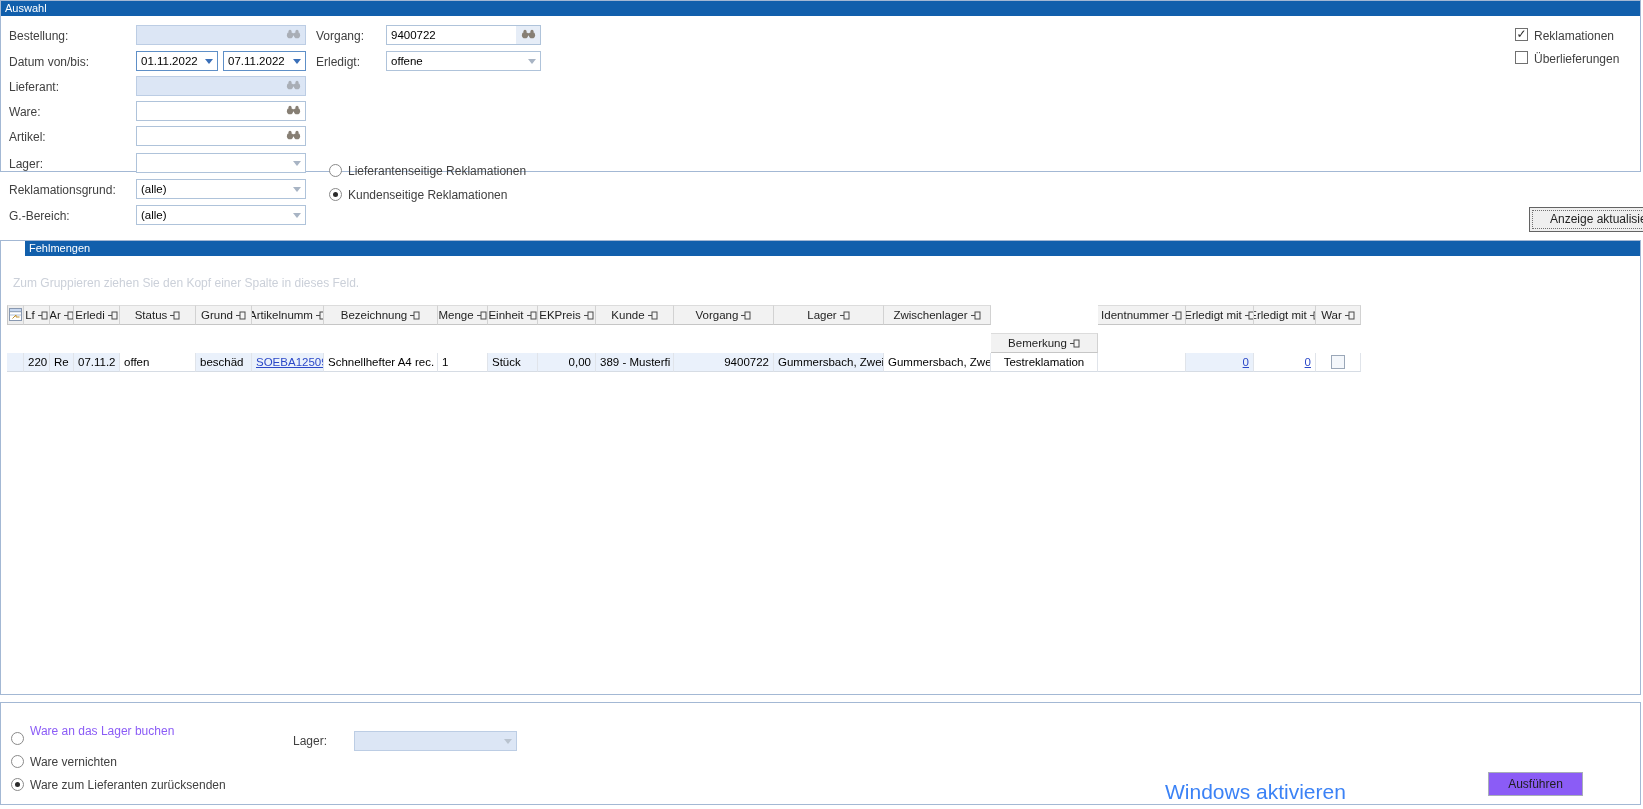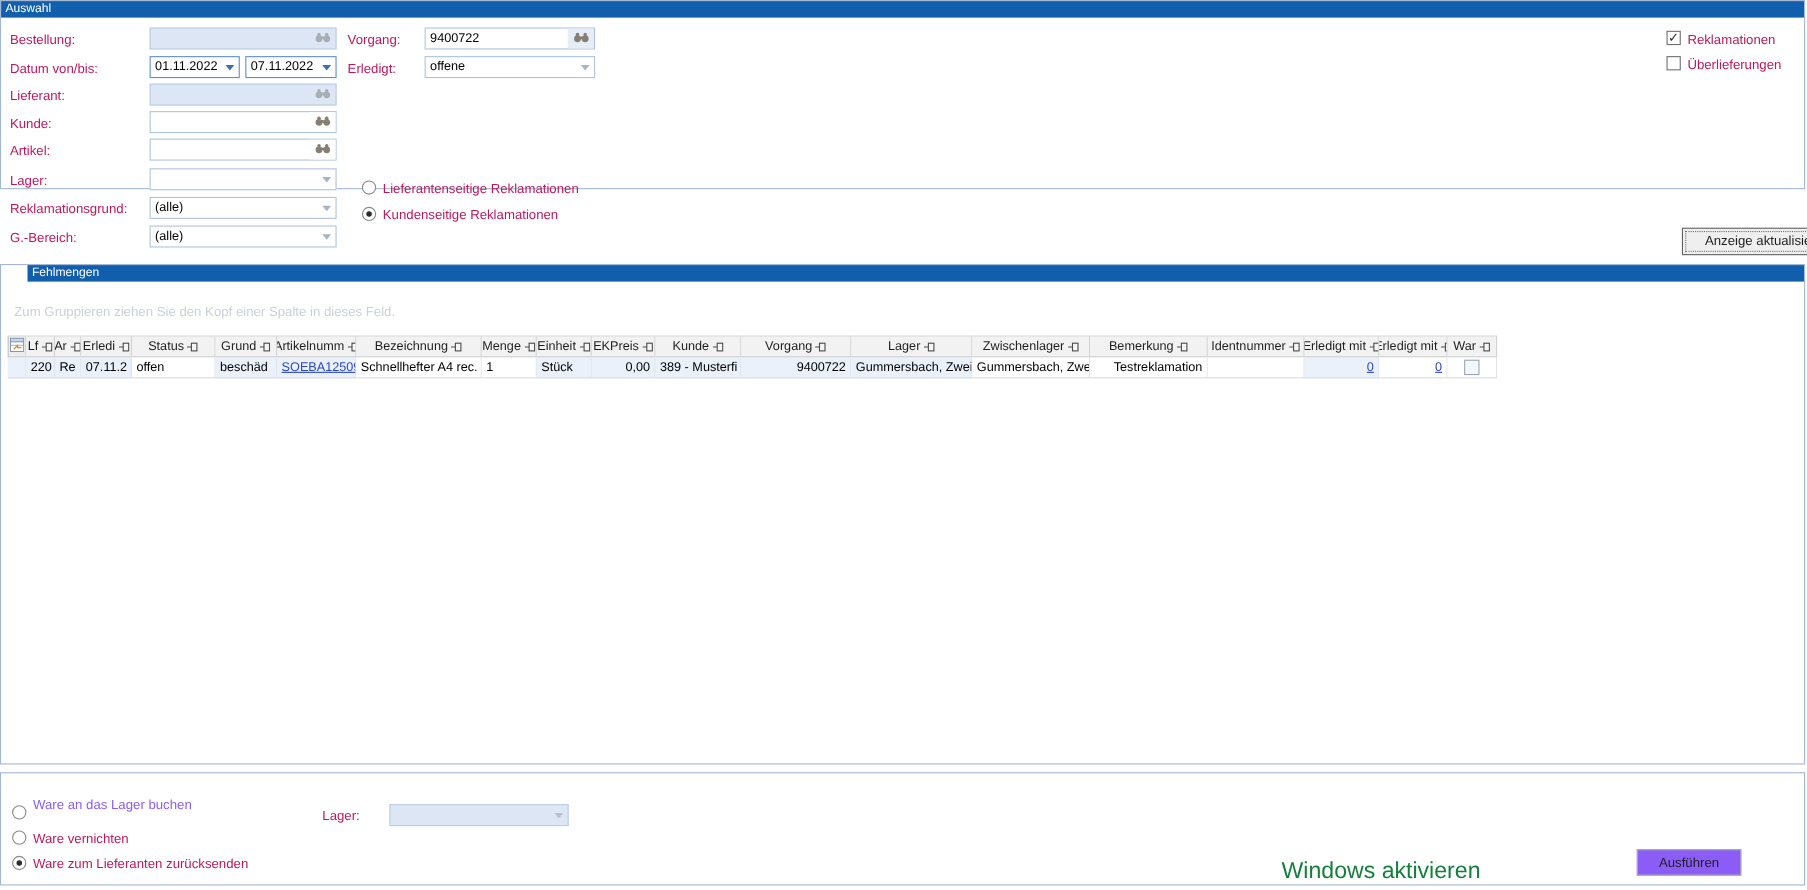--- a/index.html
+++ b/index.html
@@ -3,21 +3,21 @@
 <meta charset="utf-8">
 <style>
   html,body{margin:0;padding:0;}
   body{
     position:relative;width:1643px;height:809px;background:#fff;
     font-family:"Liberation Sans",sans-serif;font-size:12px;color:#000;
     overflow:hidden;
   }
   .panel{position:absolute;left:0;width:1641px;border:1px solid #A3B8D4;background:#fff;box-sizing:border-box;}
   .ptitle{height:15px;background:#115FAC;color:#fff;font-size:11px;line-height:15px;padding-left:4px;}
-  .lbl{position:absolute;font-size:12px;color:#be185d;white-space:nowrap;}
+  .lbl{position:absolute;font-size:12px;color:#404040;white-space:nowrap;}
   .field{position:absolute;height:20px;box-sizing:border-box;border:1px solid #AFC3DA;background:#fff;
          display:flex;align-items:center;font-size:11.5px;}
   .field .val{flex:1;padding:0 4px;white-space:nowrap;overflow:hidden;}
   .field.disabled{background:#DCE6F5;border-color:#BCCDE4;color:#6B6B6B;}
   .field.datecombo{border-color:#5E8FC7;}
   .binoc-btn{width:24px;align-self:stretch;display:flex;align-items:center;justify-content:center;background:#E6EDF7;}
   .field.disabled .binoc-btn{background:transparent;}
   .binoc{color:#877F74;}
   .binoc.gray{color:#A9AEB6;}
   .arrow-btn{width:16px;align-self:stretch;display:flex;align-items:center;justify-content:center;}
@@ -35,32 +35,32 @@
   .grid{position:absolute;left:6px;}
   .grow{display:flex;}
   .th{box-sizing:border-box;height:20px;background:#F2F2F2;border-right:1px solid #D2D2D2;border-top:1px solid #DCDCDC;border-bottom:1px solid #C6C6C6;
       display:flex;align-items:center;justify-content:center;gap:3px;font-size:11.5px;color:#1E1E1E;overflow:hidden;white-space:nowrap;}
   .th.iconcell{justify-content:center;background:#EDEDED;border-left:1px solid #C6C6C6;}
   .td{box-sizing:border-box;height:19px;line-height:18px;background:#EAF1FB;border-right:1px solid #E0E4EA;border-bottom:1px solid #D6DCE4;
       font-size:11.5px;padding:0 4px;overflow:hidden;white-space:nowrap;}
   .td.white{background:#FFFFFF;}
   .td.link{color:#2B48C8;text-decoration:underline;}
   .td .cellbox{width:12px;height:12px;border:1px solid #9AA7B8;background:#F4F7FB;margin:2px auto 0;}
-  .watermark{position:absolute;font-size:21px;color:#15803d;white-space:nowrap;}
+  .watermark{position:absolute;font-size:21px;color:#3b82f6;white-space:nowrap;}
 </style>
 </head>
 <body>
 
 <div class="panel" style="top:0;height:172px;">
   <div class="ptitle">Auswahl</div>
 
   <div class="lbl" style="left:8px;top:28px;">Bestellung:</div>
   <div class="lbl" style="left:8px;top:54px;">Datum von/bis:</div>
   <div class="lbl" style="left:8px;top:79px;">Lieferant:</div>
-  <div class="lbl" style="left:8px;top:104px;">Kunde:</div>
+  <div class="lbl" style="left:8px;top:104px;">Ware:</div>
   <div class="lbl" style="left:8px;top:129px;">Artikel:</div>
   <div class="lbl" style="left:8px;top:156px;">Lager:</div>
   <div class="lbl" style="left:8px;top:182px;">Reklamationsgrund:</div>
   <div class="lbl" style="left:8px;top:208px;">G.-Bereich:</div>
 
   <div class="field disabled" style="left:135px;top:24px;width:170px;">
     <div class="val"></div>
     <div class="binoc-btn">
       <span class="binoc gray">
         <svg width="15" height="10" viewBox="0 0 15 10">
@@ -325,21 +325,21 @@
         </div>
         <div class="th" style="width: 107px;">
           <span>Zwischenlager</span>
           <span style="display: inline-flex;">
             <svg width="10" height="9" viewBox="0 0 10 9">
               <line x1="0" y1="4.5" x2="4" y2="4.5" stroke="#4A4A4A" stroke-width="1"></line>
               <rect x="4" y="1" width="5" height="7" fill="#F5F5F5" stroke="#4A4A4A"></rect>
             </svg>
           </span>
         </div>
-        <div class="th" style="width: 107px;">
+        <div class="th" style="width: 107px; margin-top: 28px;">
           <span>Bemerkung</span>
           <span style="display: inline-flex;">
             <svg width="10" height="9" viewBox="0 0 10 9">
               <line x1="0" y1="4.5" x2="4" y2="4.5" stroke="#4A4A4A" stroke-width="1"></line>
               <rect x="4" y="1" width="5" height="7" fill="#F5F5F5" stroke="#4A4A4A"></rect>
             </svg>
           </span>
         </div>
         <div class="th" style="width: 88px;">
           <span>Identnummer</span>
@@ -387,21 +387,21 @@
         <div class="td" style="width: 56px; text-align: left;">beschäd</div>
         <div class="td link" style="width: 72px; text-align: center;">SOEBA12509</div>
         <div class="td white" style="width: 114px; text-align: left;">Schnellhefter A4 rec.</div>
         <div class="td white" style="width: 50px; text-align: left;">1</div>
         <div class="td" style="width: 50px; text-align: left;">Stück</div>
         <div class="td" style="width: 58px; text-align: right;">0,00</div>
         <div class="td" style="width: 78px; text-align: left;">389 - Musterfi</div>
         <div class="td" style="width: 100px; text-align: right;">9400722</div>
         <div class="td" style="width: 110px; text-align: left;">Gummersbach, Zwei</div>
         <div class="td white" style="width: 107px; text-align: left;">Gummersbach, Zwei</div>
-        <div class="td white" style="width: 107px; text-align: right;">Testreklamation</div>
+        <div class="td white" style="width: 107px; text-align: center;">Testreklamation</div>
         <div class="td white" style="width: 88px; text-align: left;"></div>
         <div class="td link" style="width: 68px; text-align: right;">0</div>
         <div class="td white link" style="width: 62px; text-align: right;">0</div>
         <div class="td white" style="width: 45px; text-align: center;">
           <div class="cellbox"></div>
         </div>
       </div>
   </div>
 </div>
 

